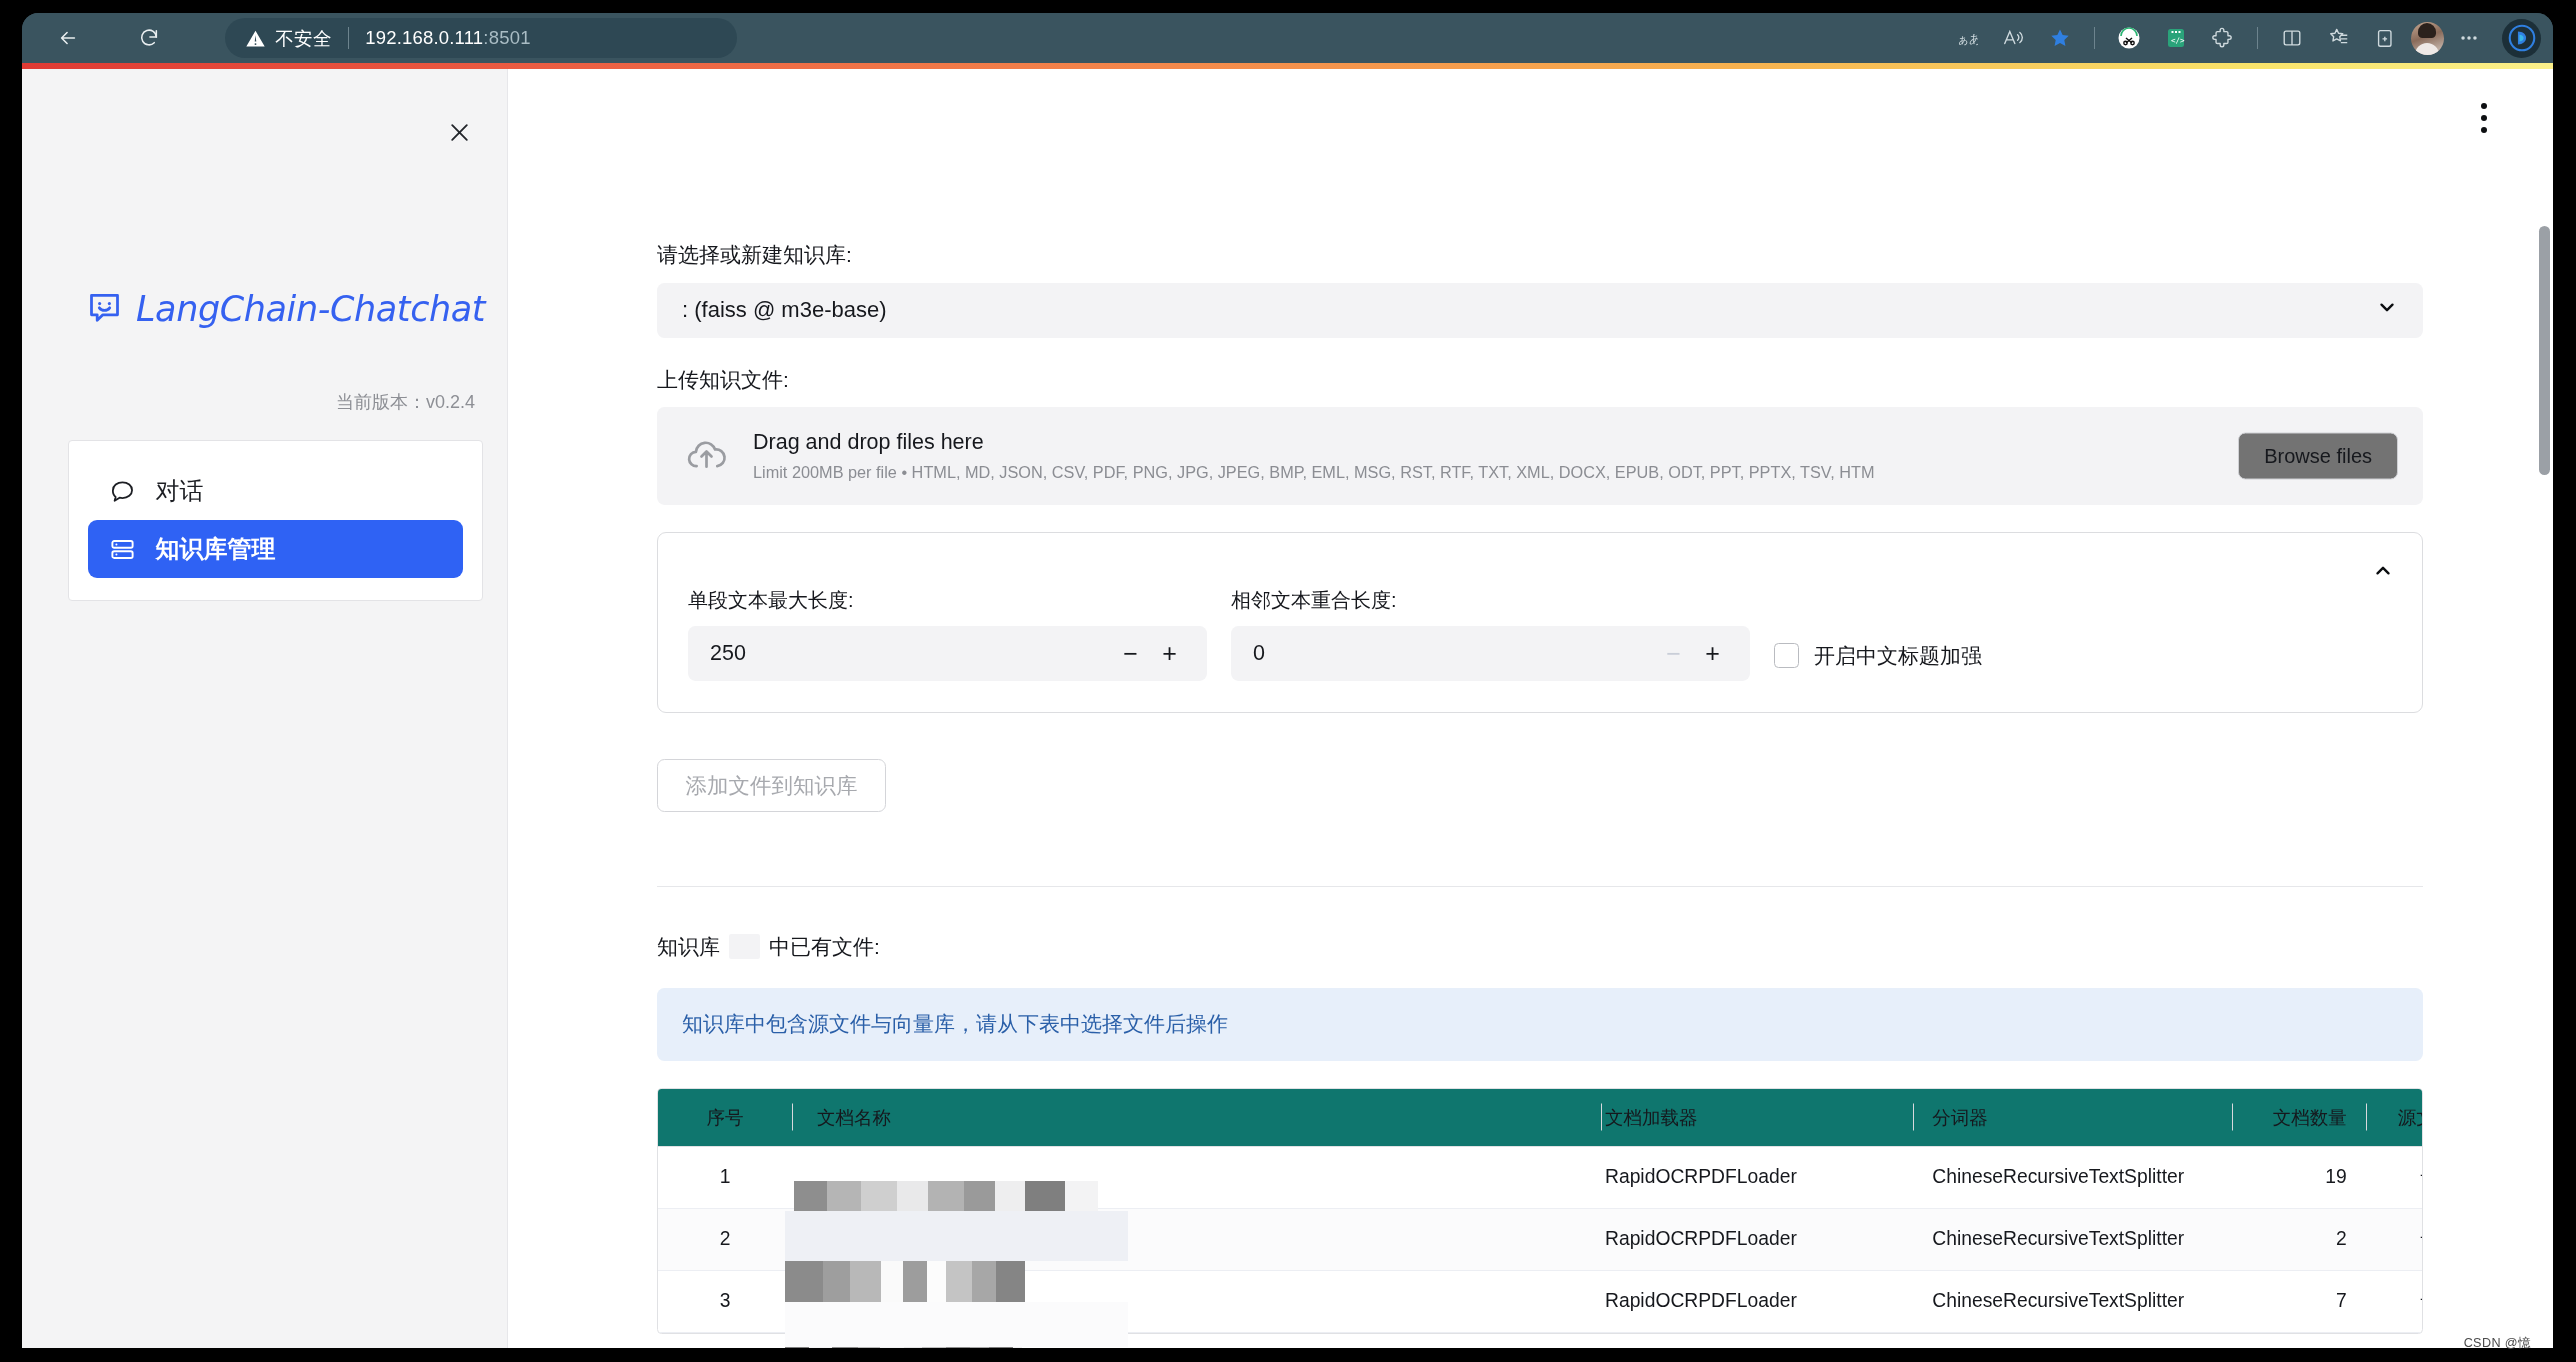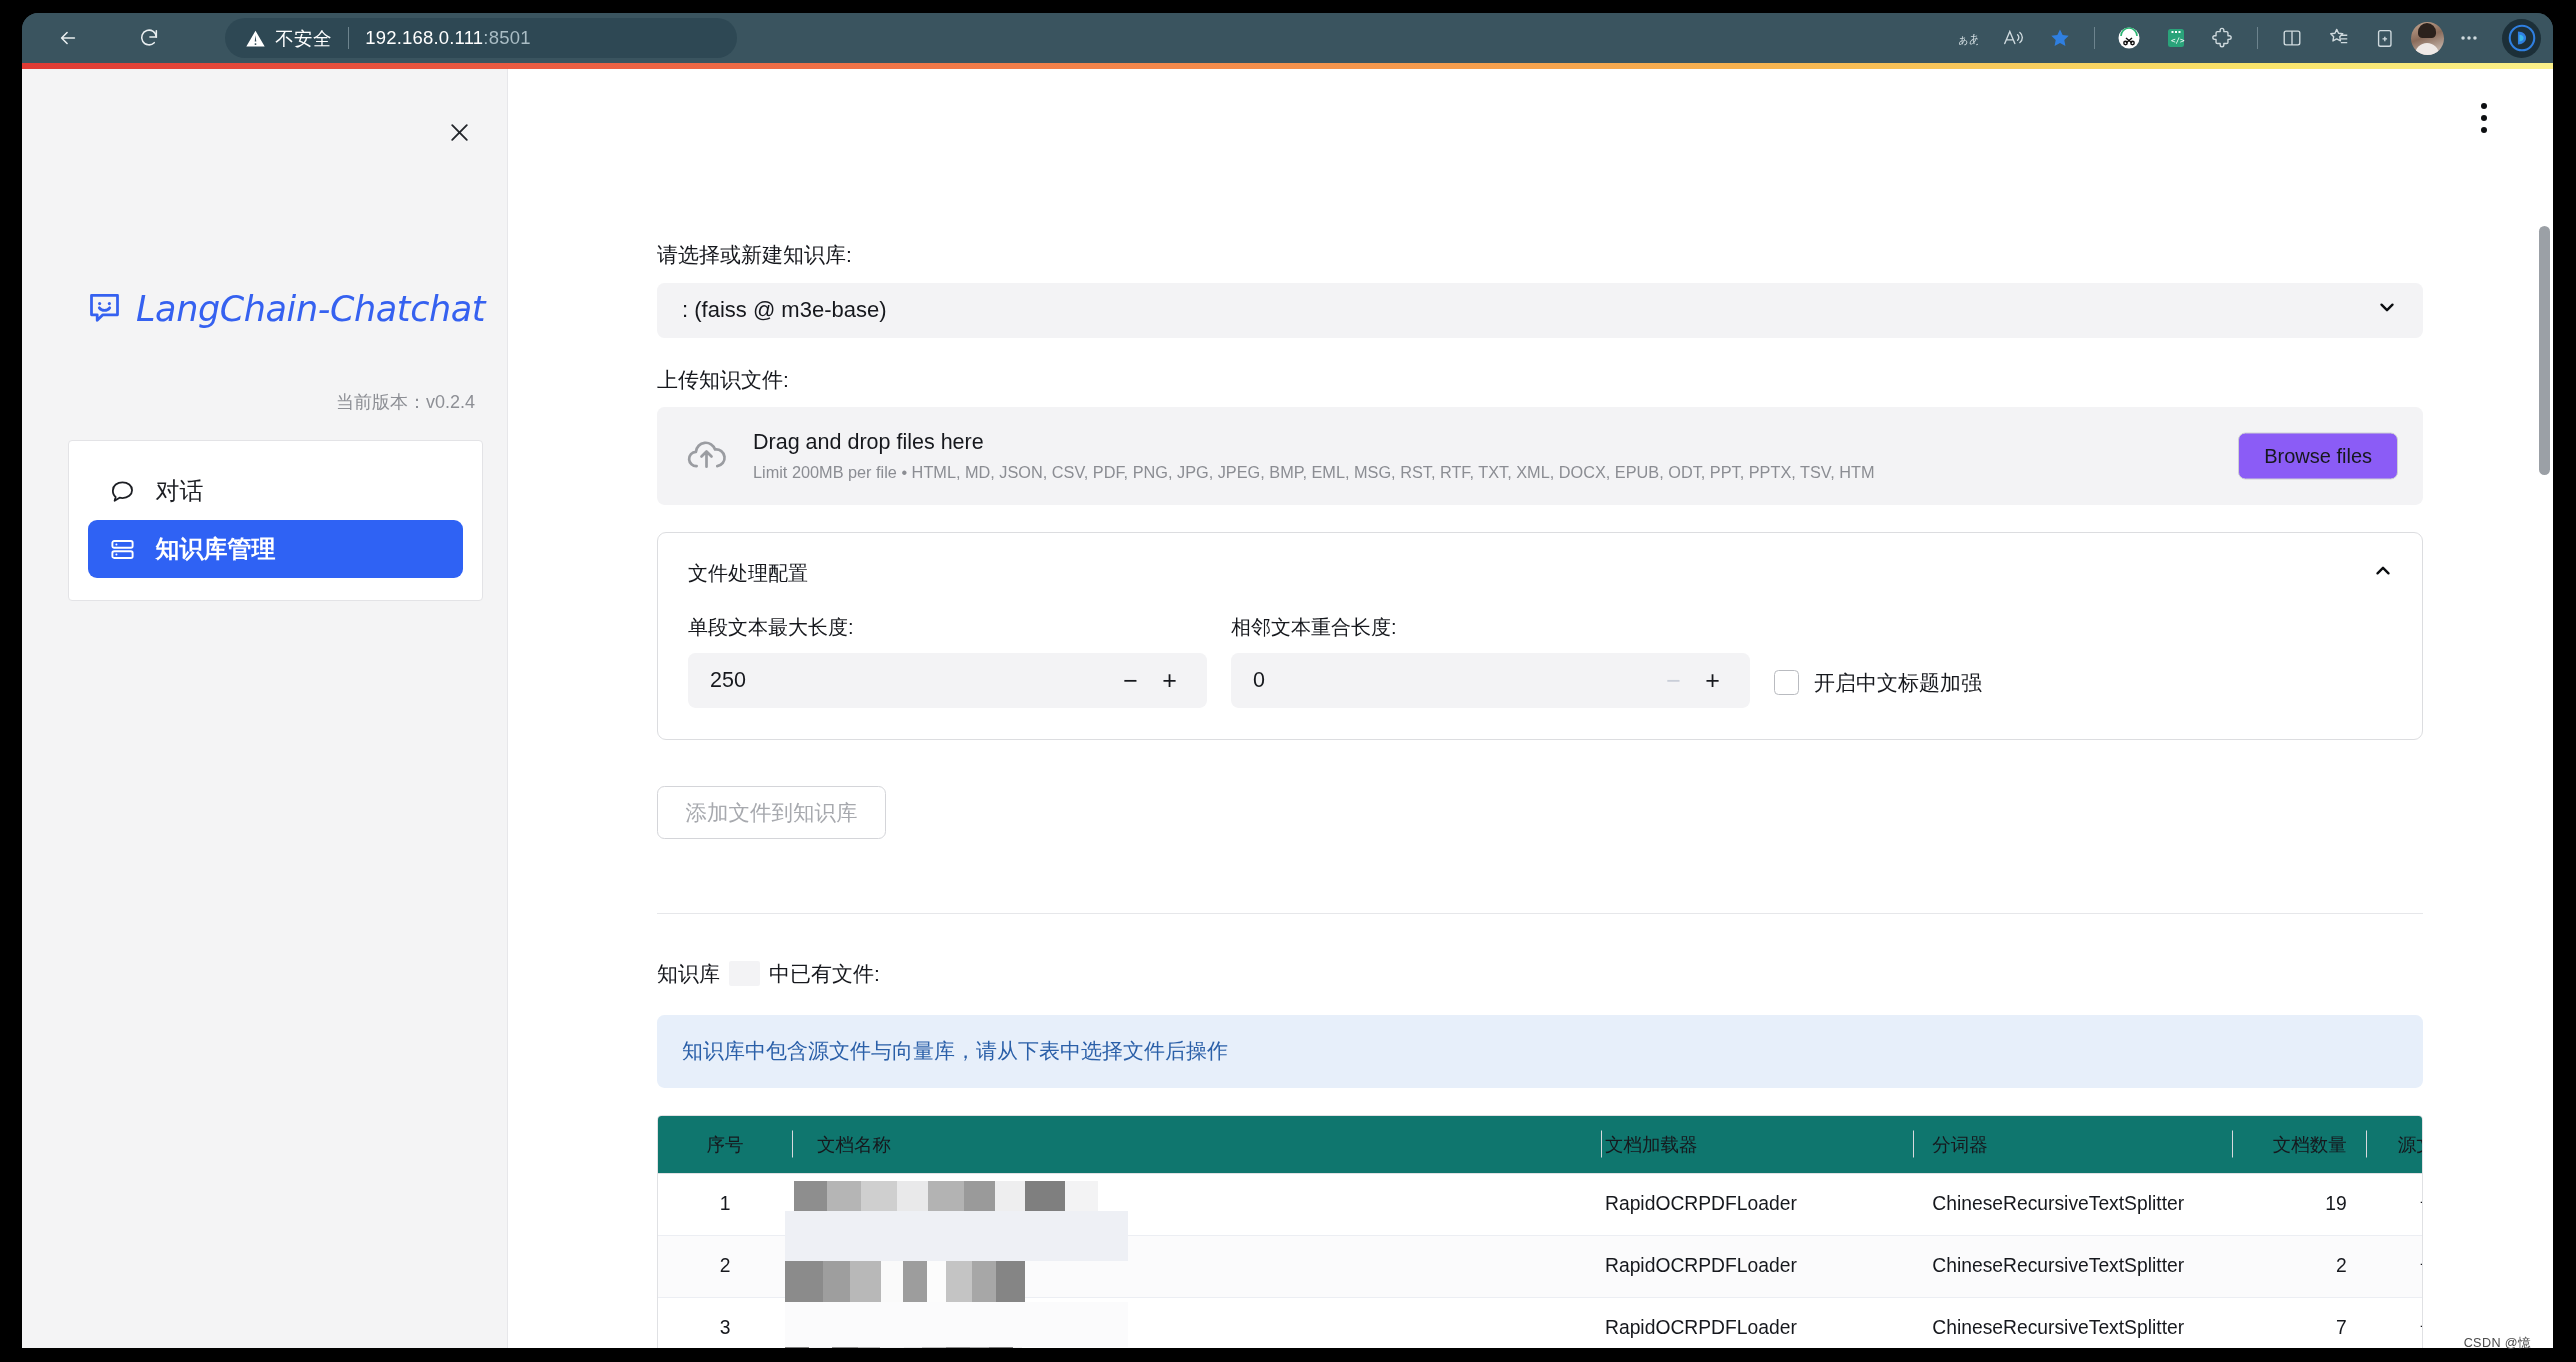--- a/index.html
+++ b/index.html
@@ -194,21 +194,21 @@
     padding: 0 25px 0 28px;
     position: relative;
   }
   .dz-icon { color: #9a9ca1; flex: 0 0 auto; margin-right: 25px; }
   .dz-main { font-size: 21.5px; color: #16181d; margin-bottom: 7.4px; }
   .dz-sub { font-size: 16.3px; color: #8b8d93; white-space: nowrap; }
   .browse-btn {
     position: absolute; right: 25px; top: 50%; transform: translateY(-50%);
     height: 47px; padding: 0 25px;
     border: 0.7px solid #cfd0d4; border-radius: 7.4px;
-    background: #8b5cf6; color: #16181d;
+    background: #737373; color: #16181d;
     font-size: 20px;
     display: flex; align-items: center;
   }
 
   
   .config-card {
     width: 1766px;
     margin-top: 27px;
     border: 0.7px solid #dcdde0;
     border-radius: 9px;
@@ -599,21 +599,20 @@
             </svg>
           </span>
           <div>
             <div class="dz-main">Drag and drop files here</div>
             <div class="dz-sub">Limit 200MB per file • HTML, MD, JSON, CSV, PDF, PNG, JPG, JPEG, BMP, EML, MSG, RST, RTF, TXT, XML, DOCX, EPUB, ODT, PPT, PPTX, TSV, HTM</div>
           </div>
           <div class="browse-btn">Browse files</div>
         </div>
 
         <div class="config-card">
-          <div class="config-title">文件处理配置</div>
           <span class="collapse-chev">
             <svg width="22" height="22" viewBox="0 0 24 24" fill="none" stroke="#0b0d10" stroke-width="2.6" stroke-linecap="round" stroke-linejoin="round">
               <path d="M6 14.5l6-6 6 6"></path>
             </svg>
           </span>
 
           <div class="config-row">
 
             <div class="cfg-col">
               <div class="cfg-label">单段文本最大长度:</div>

